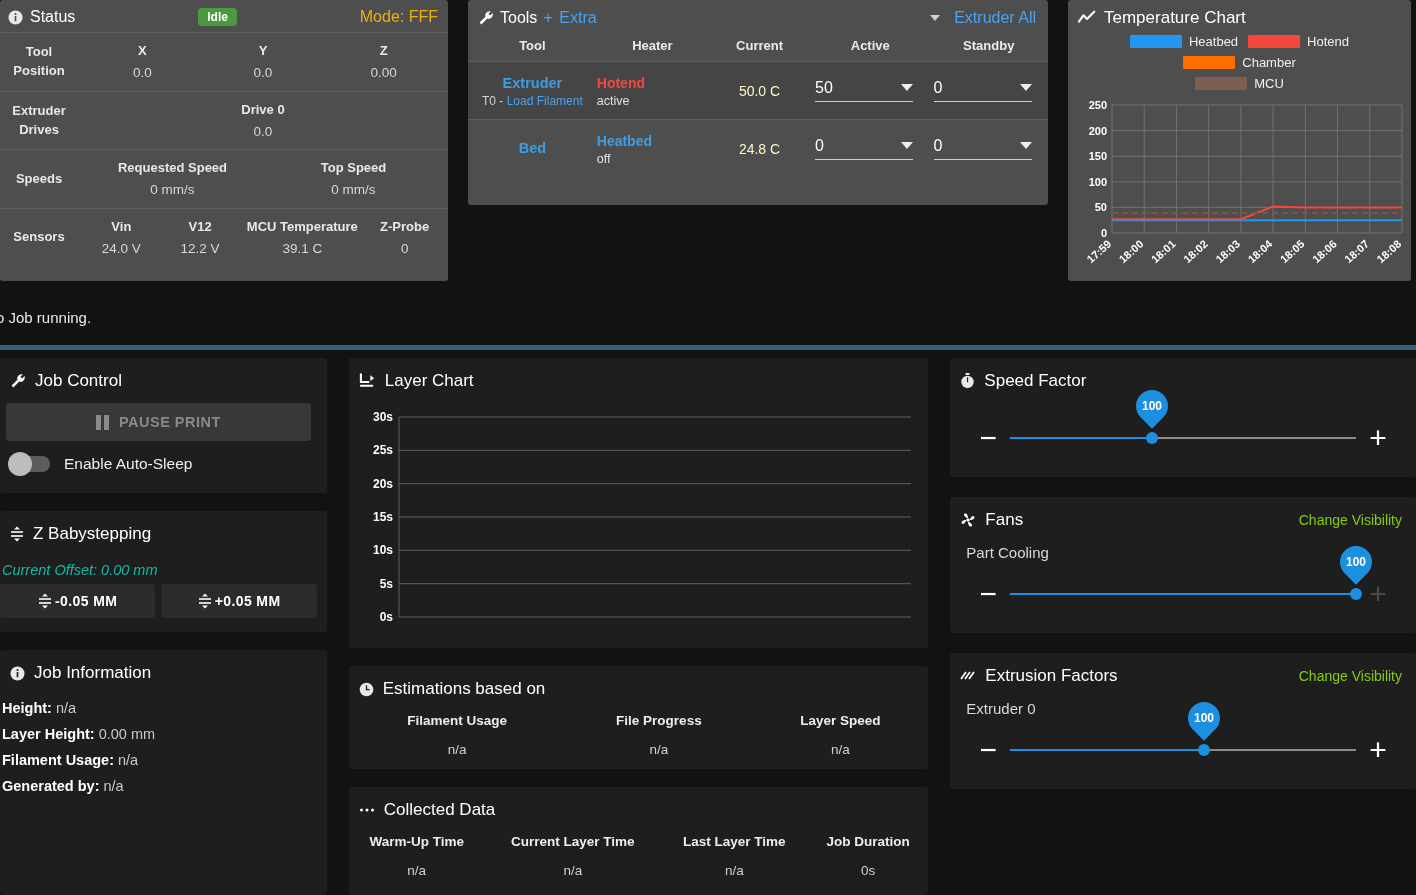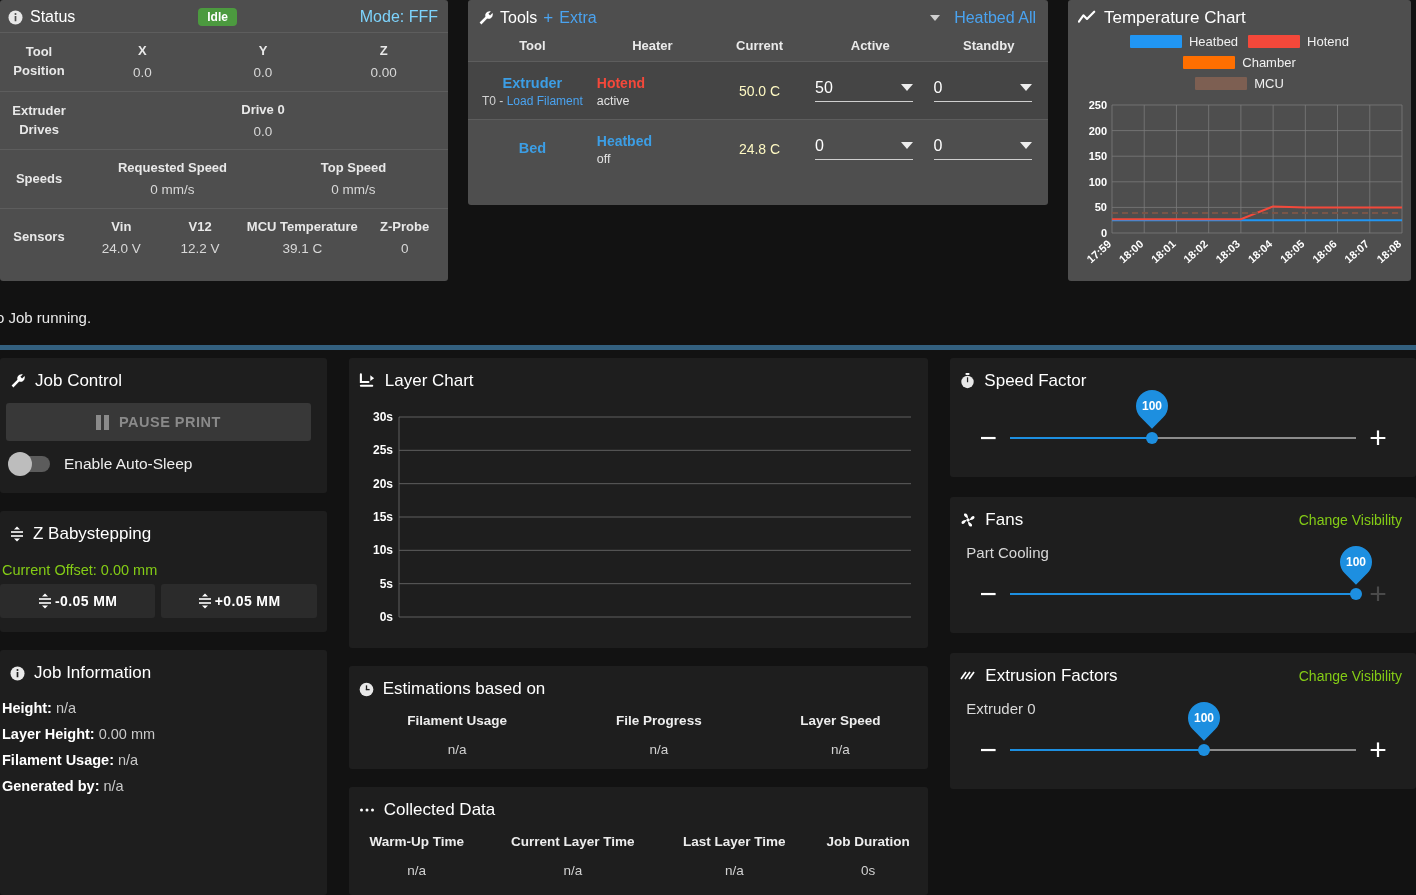--- a/index.html
+++ b/index.html
@@ -48,21 +48,21 @@
   }
   #status-panel .hdr .sp { flex: 1; }
   .badge-idle {
     background: #4c9a3f;
     color: #fff;
     font-size: 12px; font-weight: bold;
     border-radius: 4px;
     padding: 3px 9px;
     line-height: 1;
   }
-  .mode-txt { font-size: 16px; color: #7dd3fc; }
+  .mode-txt { font-size: 16px; color: #eab308; }
 
   .stat-table { width: 100%; border-collapse: collapse; }
   .stat-table tr { border-top: 1px solid #5d5d5d; }
   .stat-table td { padding: 7px 4px; vertical-align: middle; }
   .stat-rowlabel {
     font-size: 13px; font-weight: bold; color: #e8e8e8;
     text-align: center; width: 78px; line-height: 1.45;
   }
   .cellgrid { display: flex; width: 100%; }
   .cellgrid .cell { flex: 1; text-align: center; }
@@ -170,21 +170,21 @@
     width: 40px; height: 16px; border-radius: 8px;
     background: #5c5c5c; position: relative;
   }
   .toggle .knob {
     position: absolute; left: -2px; top: -4px;
     width: 24px; height: 24px; border-radius: 50%;
     background: #bdbdbd;
   }
   .toggle-row .lbl { font-size: 15.5px; color: #eee; }
 
-  .offset-line { font-size: 14.5px; color: #84cc16; padding: 6px 10px 6px 2px; }
+  .offset-line { font-size: 14.5px; color: #14b8a6; padding: 6px 10px 6px 2px; font-style: italic; }
   .baby-btns { display: flex; gap: 6px; padding: 0 10px 14px 0; }
   .baby-btn {
     flex: 1; height: 34px;
     background: #2b2b2b; border: none; border-radius: 3px;
     color: #fff; font-size: 14px; font-weight: bold; letter-spacing: .4px;
     display: flex; align-items: center; justify-content: center; gap: 3px;
     cursor: pointer;
   }
 
   .info-line { font-size: 14.5px; padding: 5px 10px 5px 2px; }
@@ -343,21 +343,21 @@
       <span class="icon">
         <svg width="16" height="16" viewBox="0 0 16 16">
             <path d="M11.5 1.2a4.3 4.3 0 0 0-4.1 5.6L1.6 12.6l1.8 1.8 5.8-5.8a4.3 4.3 0 0 0 5.6-4.1c0-.5-.1-1-.3-1.4l-2.4 2.4-1.7-1.7 2.4-2.4c-.4-.1-.8-.2-1.3-.2z" fill="#fff"></path>
           </svg>
       </span>
       <span class="ttl">Tools</span>
       <span class="plus-mini">+</span>
       <span class="link" style="font-size:16px;">Extra</span>
       <span class="sp"></span>
       <span class="caret-small"></span>
-      <span class="link" style="font-size:16px;margin-left:8px;">Heatbed All</span>
+      <span class="link" style="font-size:16px;margin-left:8px;">Extruder All</span>
     </div>
 
     <table class="tools-table">
       <tbody>
           <tr>
         <th class="c-tool">Tool</th>
         <th class="c-heater">Heater</th>
         <th class="c-current">Current</th>
         <th class="c-act">Active</th>
         <th class="c-sb">Standby</th>

